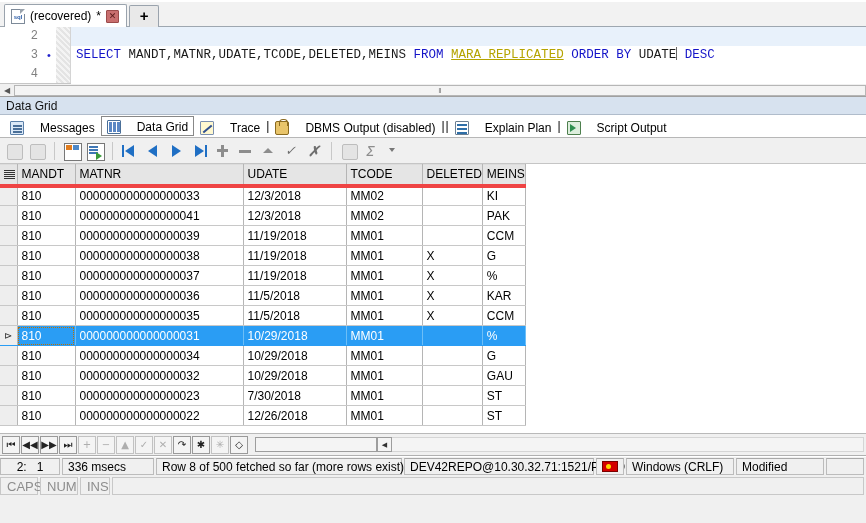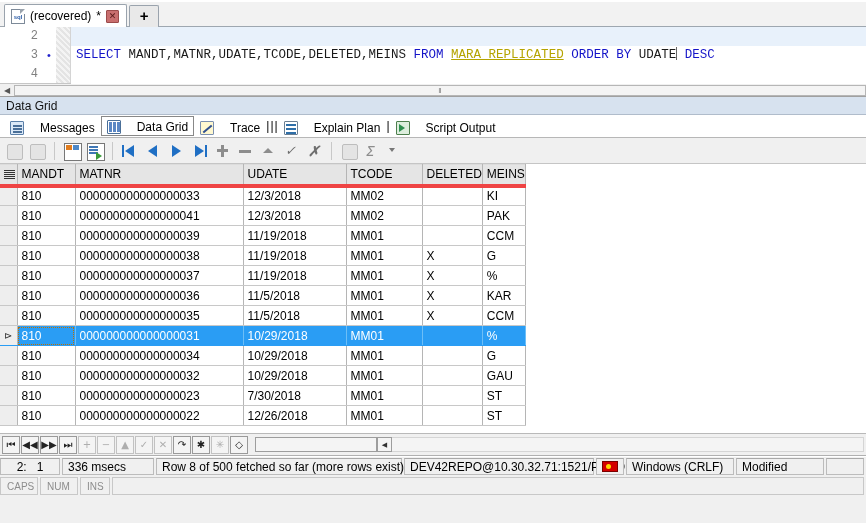--- a/index.html
+++ b/index.html
@@ -422,21 +422,21 @@
   .flag::after {
     content:"";position:absolute;left:3px;top:2px;width:5px;height:5px;
     background:#ffd700; border-radius:50%;
   }
   .statusbar2 {
     height: 20px;
     background: #f0f0f0;
     display: flex;
     align-items: stretch;
     box-sizing: border-box;
-    font-size: 10px;
+    font-size: 13px;
   }
   .sc2 {
     border: 1px solid #c8c8c8;
     margin: 1px 2px 1px 0;
     padding: 0 6px;
     display: flex; align-items: center;
     color: #8d8d8d;
     background:#f0f0f0;
     box-sizing:border-box;
   }
@@ -492,20 +492,24 @@
     </div>
     <div class="rtab sel">
       <span class="ricon ic-grid"></span>
       <span>Data Grid</span>
     </div>
     <div class="rtab">
       <span class="ricon ic-trace"></span>
       <span>Trace</span>
     </div>
     <span class="sep">|</span>
+    <div class="rtab">
+      <span class="ricon ic-dbms"></span>
+      <span>DBMS Output (disabled)</span>
+    </div>
     <span class="sep">|</span>
     <span class="sep">|</span>
     <div class="rtab">
       <span class="ricon ic-plan"></span>
       <span>Explain Plan</span>
     </div>
     <span class="sep">|</span>
     <div class="rtab">
       <span class="ricon ic-script"></span>
       <span>Script Output</span>

